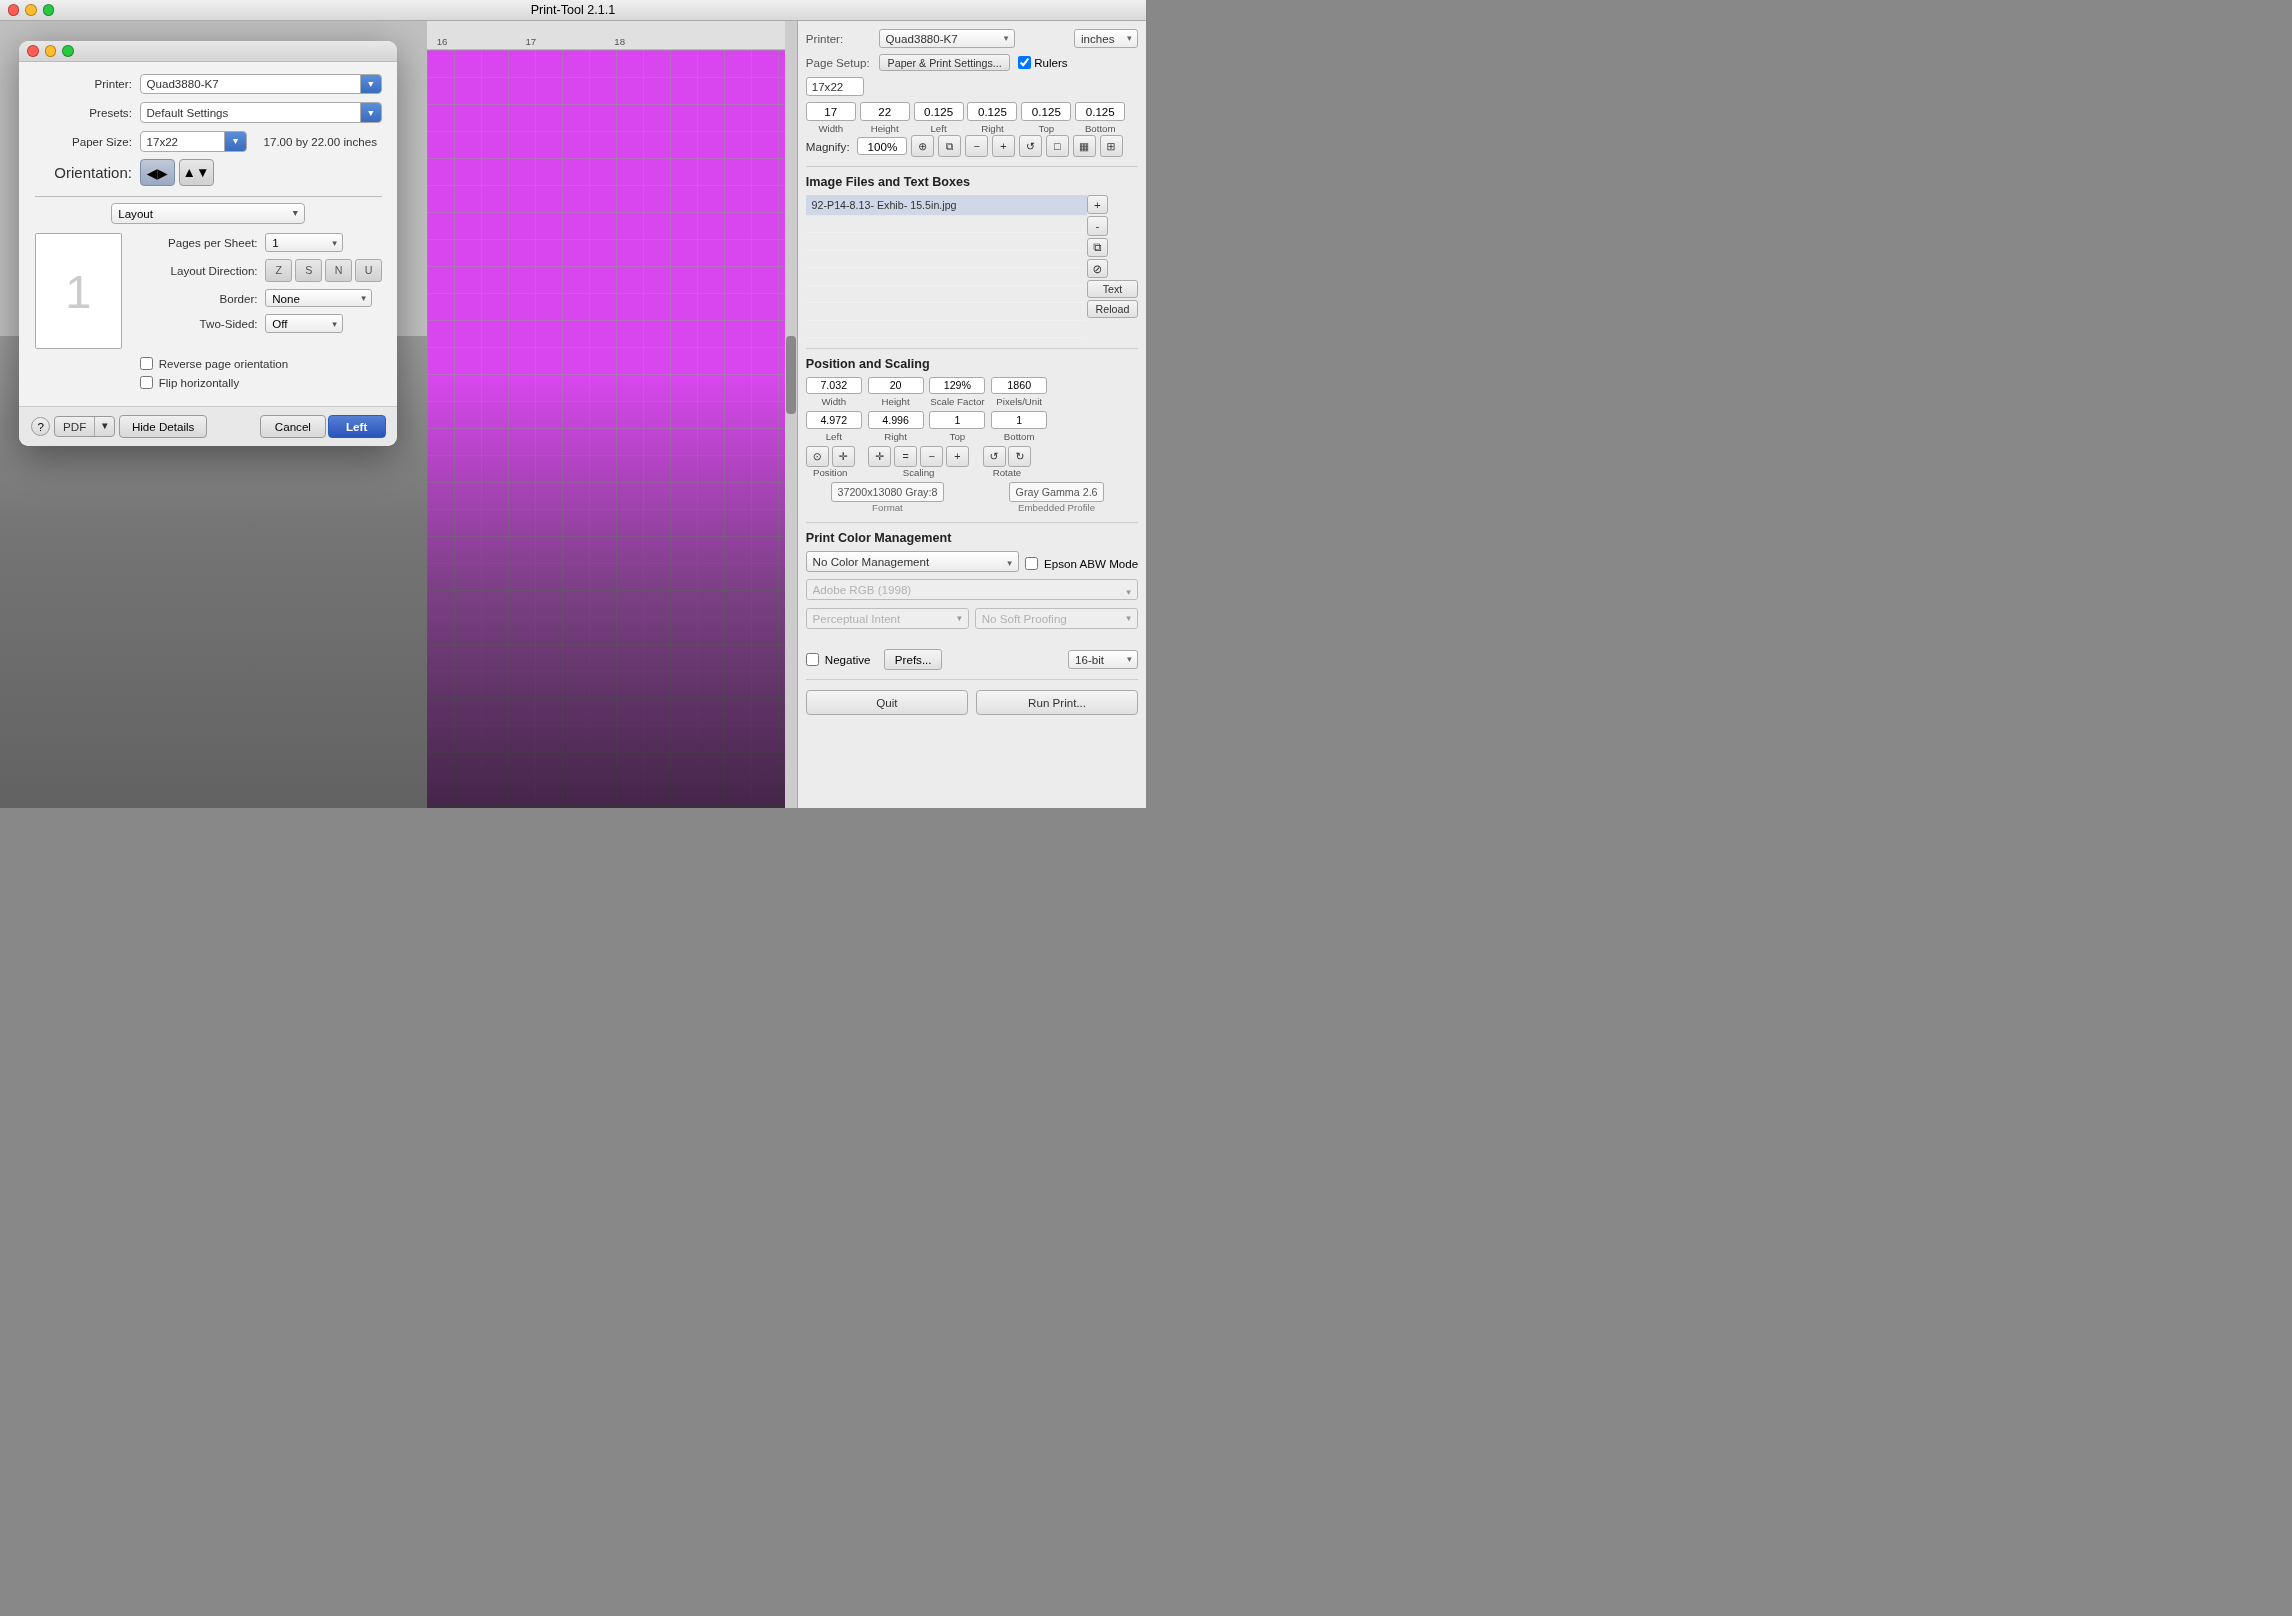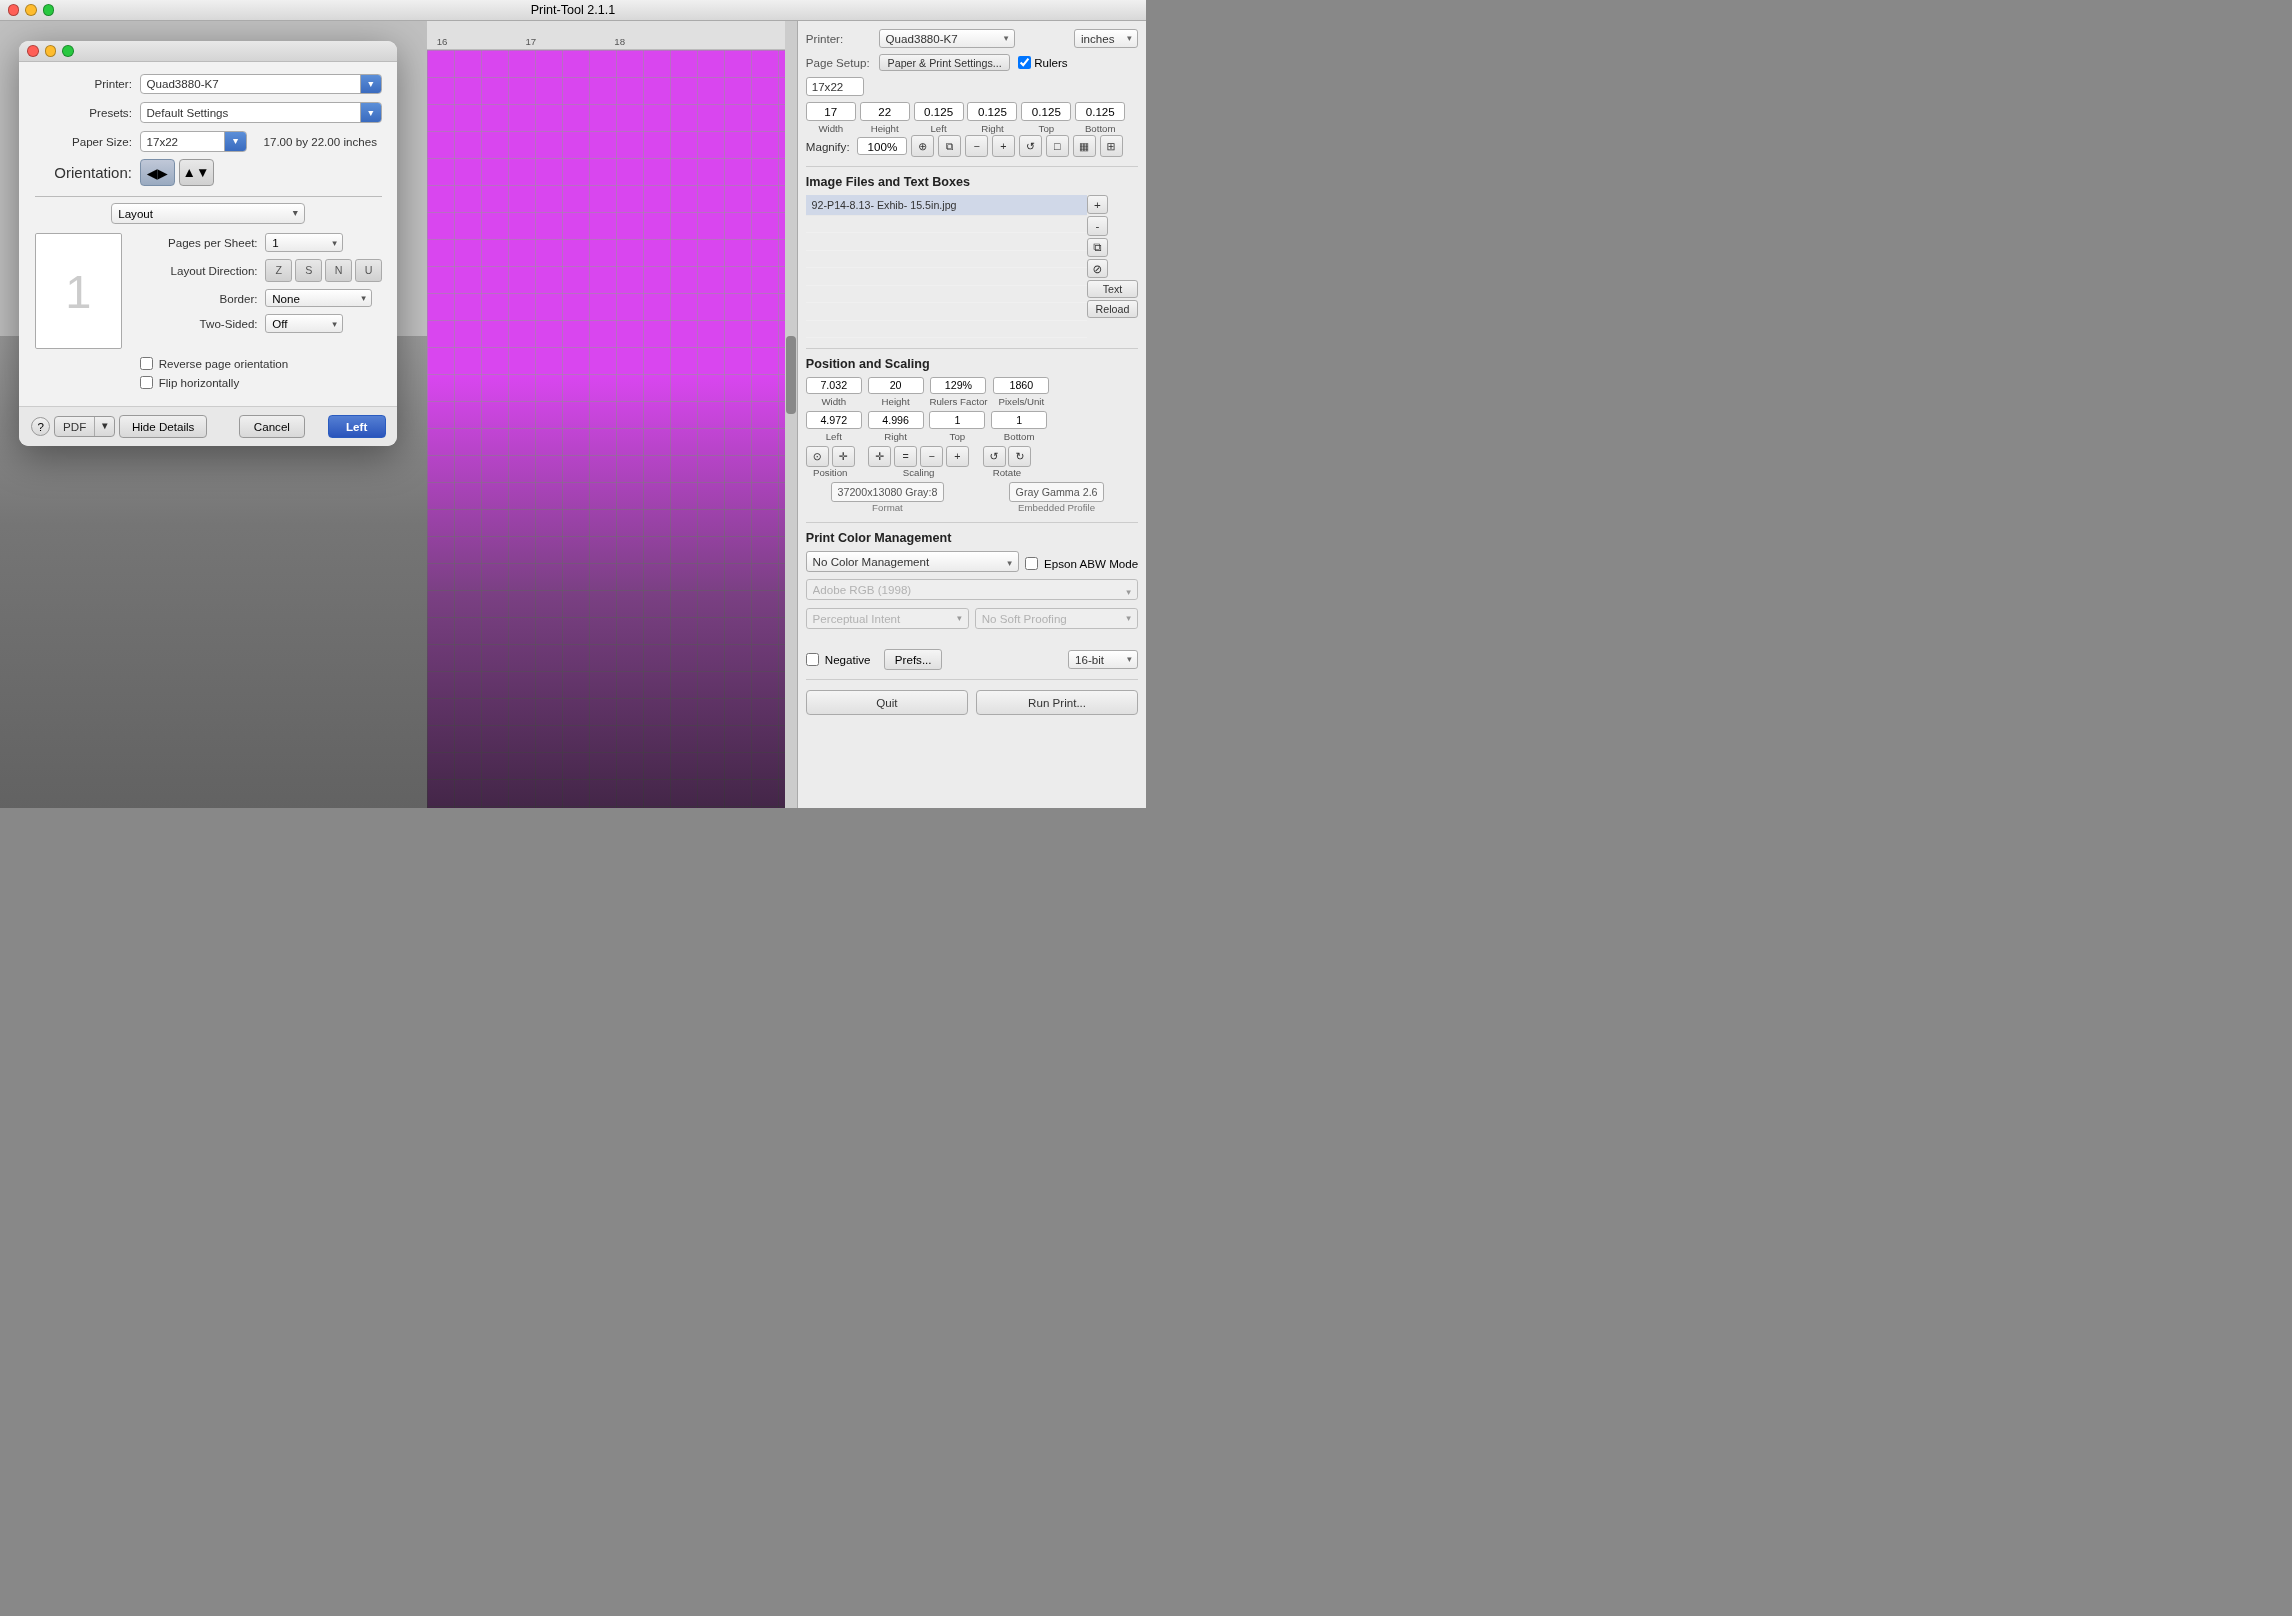--- a/index.html
+++ b/index.html
@@ -259,21 +259,21 @@
     .checkbox-row input { margin-right: 5.8px; }
     .checkbox-row label { font-size: 11.6px; color: #333; }
     .dialog-footer {
       display: flex;
       align-items: center;
       padding: 7.8px 11.6px;
       border-top: 1px solid #ccc;
       background: #e8e8e8;
     }
     .footer-left { display: flex; align-items: center; gap: 3.9px; }
-    .footer-right { margin-left: auto; display: flex; gap: 23px; }
+    .footer-right { margin-left: auto; display: flex; gap: 2px; }
     .btn-help {
       width: 19.4px; height: 19.4px;
       border-radius: 50%;
       border: 1px solid #999;
       background: linear-gradient(to bottom, #f0f0f0, #d8d8d8);
       font-size: 11.6px;
       cursor: pointer;
       display: flex; align-items: center; justify-content: center;
     }
     .btn-pdf {
@@ -912,21 +912,21 @@
         <div class="pos-cell">
           <input value="7.032" style="">
           <span>Width</span>
         </div>
         <div class="pos-cell">
           <input value="20" style="">
           <span>Height</span>
         </div>
         <div class="pos-cell">
           <input value="129%" style="">
-          <span>Rulers Factor</span>
+          <span>Scale Factor</span>
         </div>
         <div class="pos-cell">
           <input value="1860" style="">
           <span>Pixels/Unit</span>
         </div>
       </div>
 
       <div class="pos-row">
         <div class="pos-cell">
           <input value="4.972" style="">

